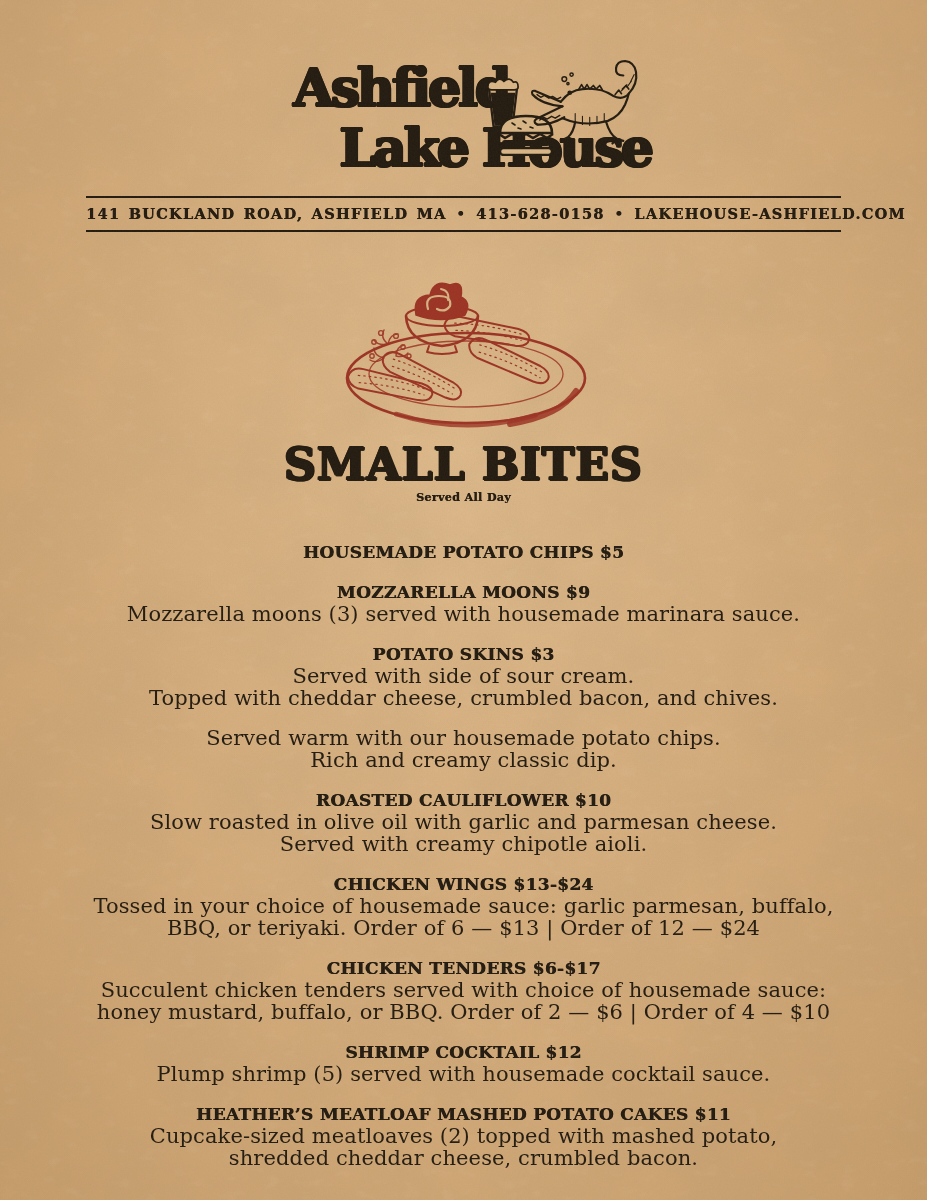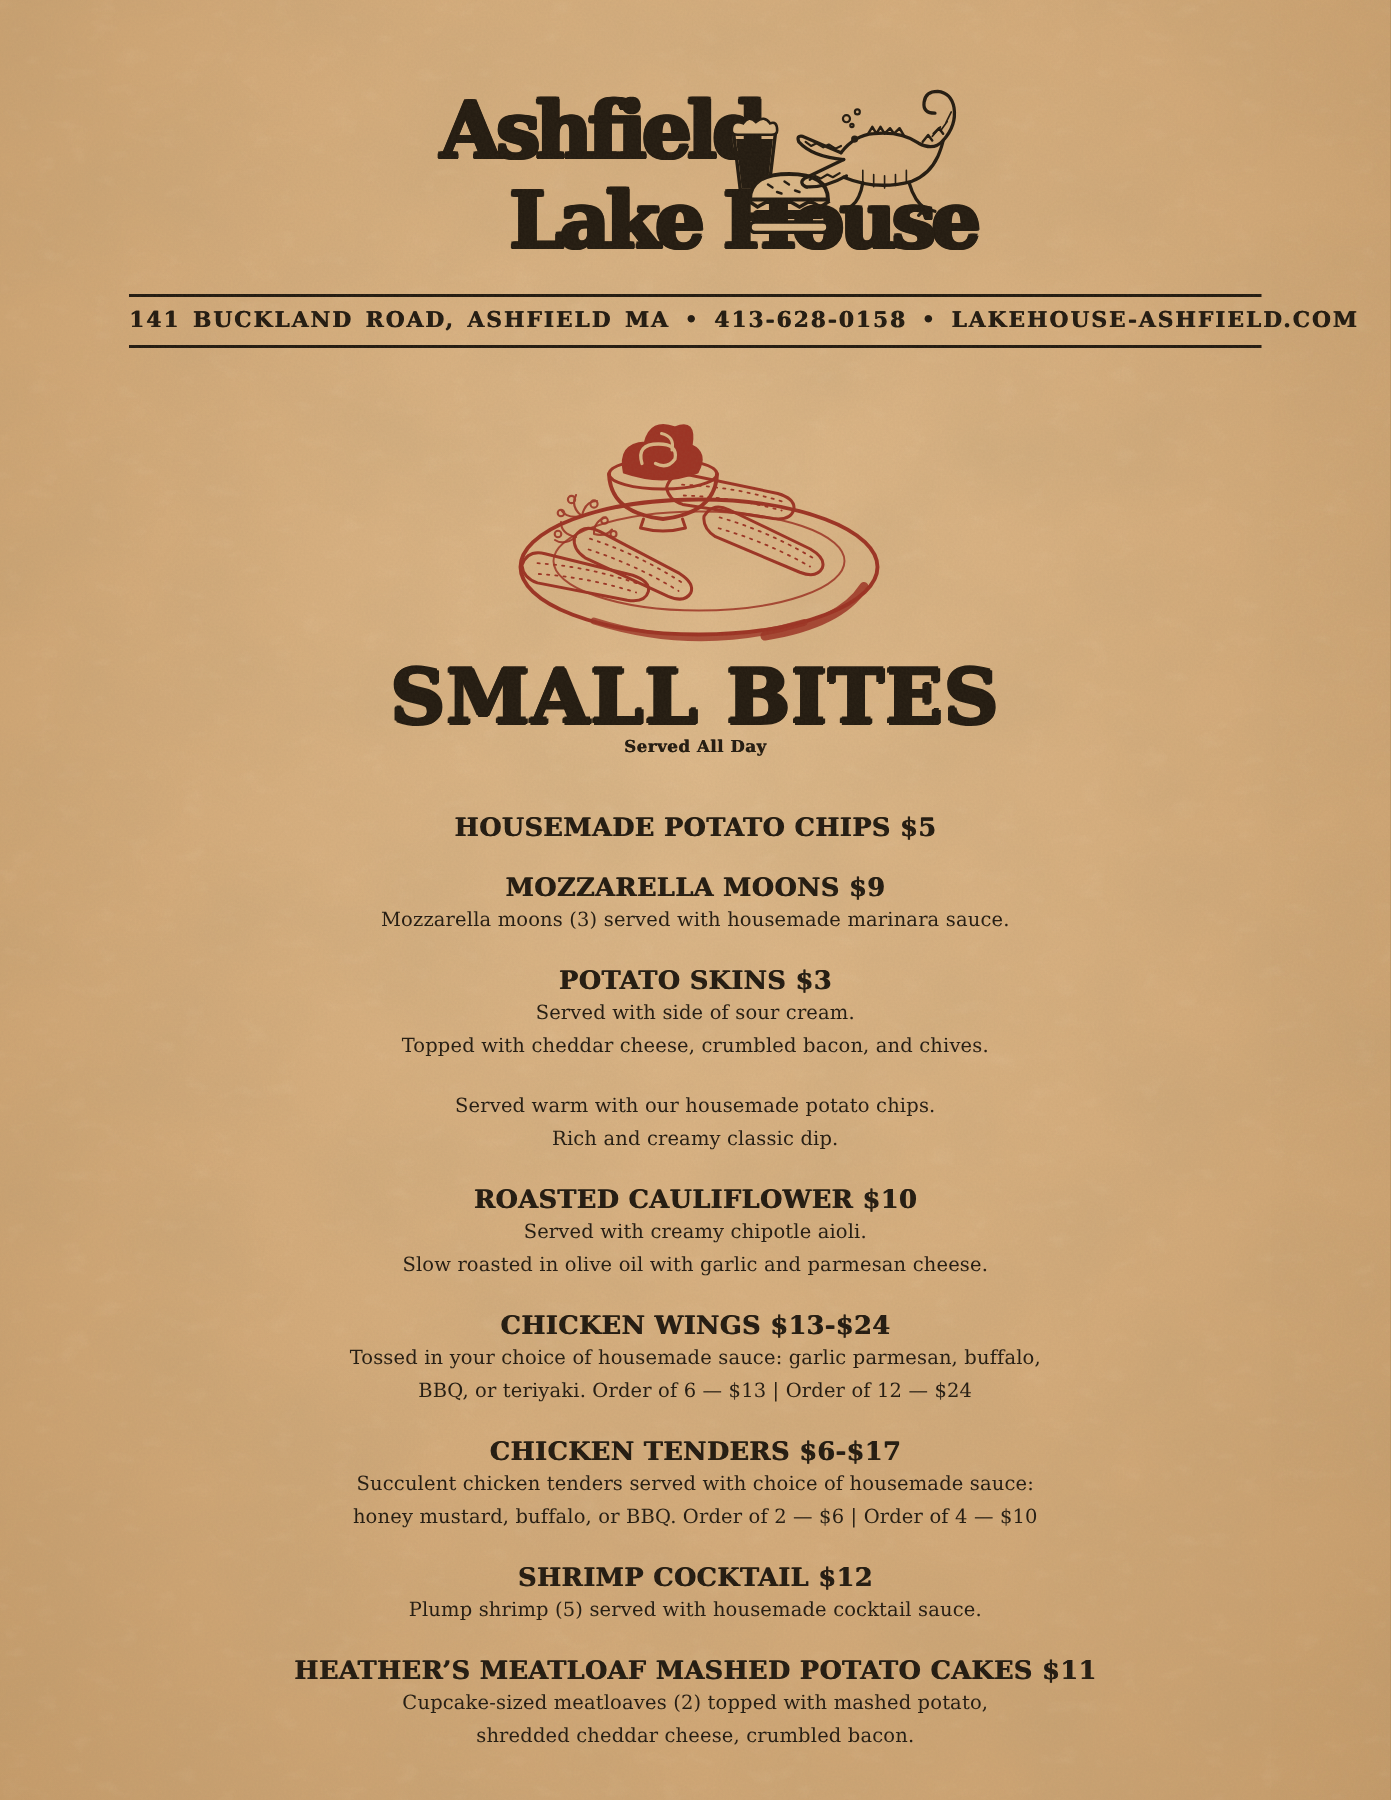--- a/index.html
+++ b/index.html
@@ -36,31 +36,31 @@
     font-weight:700; font-size:14.5px; letter-spacing:1.3px; word-spacing:2px; white-space:nowrap;
     text-shadow:.4px 0 currentColor;
   }
   .address-bar .dot { margin:0 10px; font-size:13px; position:relative; top:-1px; }
 
   
   .illustration { margin-top:34px; height:166px; }
 
   
   .section-title {
-    margin:10px 0 0; font-size:50px; line-height:46px; font-weight:700; letter-spacing:1px;
+    margin:10px 0 0; font-size:44px; line-height:46px; font-weight:700; letter-spacing:1px;
     text-shadow: 1.3px 0 currentColor, -1.3px 0 currentColor, 0 1.1px currentColor, 0 -1.1px currentColor,
                  .9px .9px currentColor, -.9px -.9px currentColor;
   }
   .section-subtitle { margin-top:3px; font-weight:700; font-size:11px; letter-spacing:.4px; text-shadow:.4px 0 currentColor; }
 
   
   .menu-list { margin-top:37px; text-align:center; }
   .menu-item { margin-bottom:18px; }
   .item-name { font-weight:700; font-size:17px; line-height:22px; letter-spacing:.3px; text-shadow:.5px 0 currentColor; }
-  .desc-line { font-size:13px; line-height:22px; letter-spacing:.1px; }
+  .desc-line { font-size:21px; line-height:22px; letter-spacing:.1px; }
 </style>
 </head>
 <body>
 
 <div class="page">
 
   <svg class="tex blotch" width="927" height="1200">
     <filter id="blotchF">
         <feTurbulence type="fractalNoise" baseFrequency="0.012" numOctaves="4" seed="11"></feTurbulence>
       <feColorMatrix type="matrix" values="0 0 0 0 0.45  0 0 0 0 0.32  0 0 0 0 0.17  0.55 0 0 0 -0.17"></feColorMatrix>
@@ -218,22 +218,22 @@
   <div class="menu-item">
     <div>
             <div class="desc-line">Served warm with our housemade potato chips.</div>
             <div class="desc-line">Rich and creamy classic dip.</div>
           </div>
   </div>
 
   <div class="menu-item">
     <div class="item-name">ROASTED CAULIFLOWER $10</div>
     <div>
+            <div class="desc-line">Slow roasted in olive oil with garlic and parmesan cheese.</div>
             <div class="desc-line">Served with creamy chipotle aioli.</div>
-            <div class="desc-line">Slow roasted in olive oil with garlic and parmesan cheese.</div>
           </div>
   </div>
 
   <div class="menu-item">
     <div class="item-name">CHICKEN WINGS $13-$24</div>
     <div>
             <div class="desc-line">Tossed in your choice of housemade sauce: garlic parmesan, buffalo,</div>
             <div class="desc-line">BBQ, or teriyaki. Order of 6 — $13 | Order of 12 — $24</div>
           </div>
   </div>

